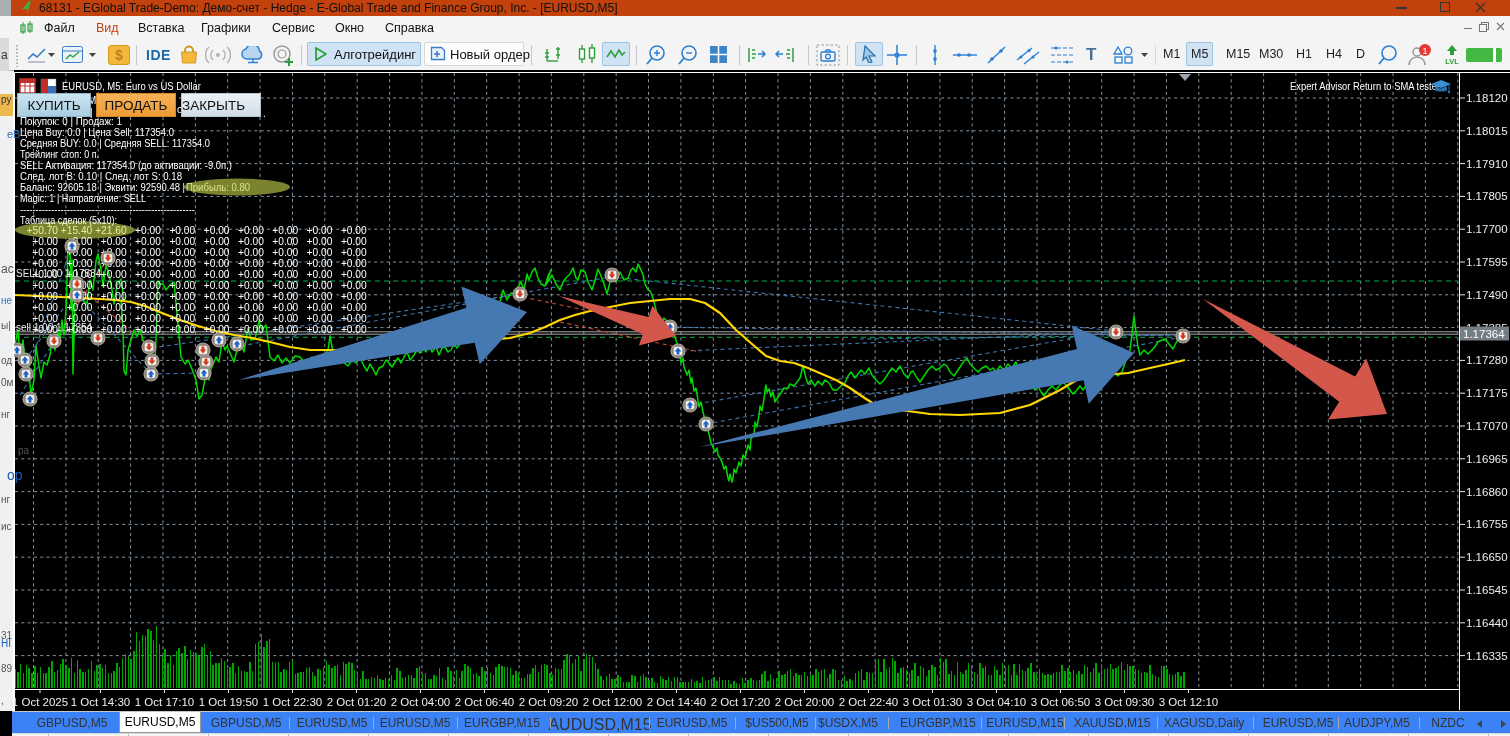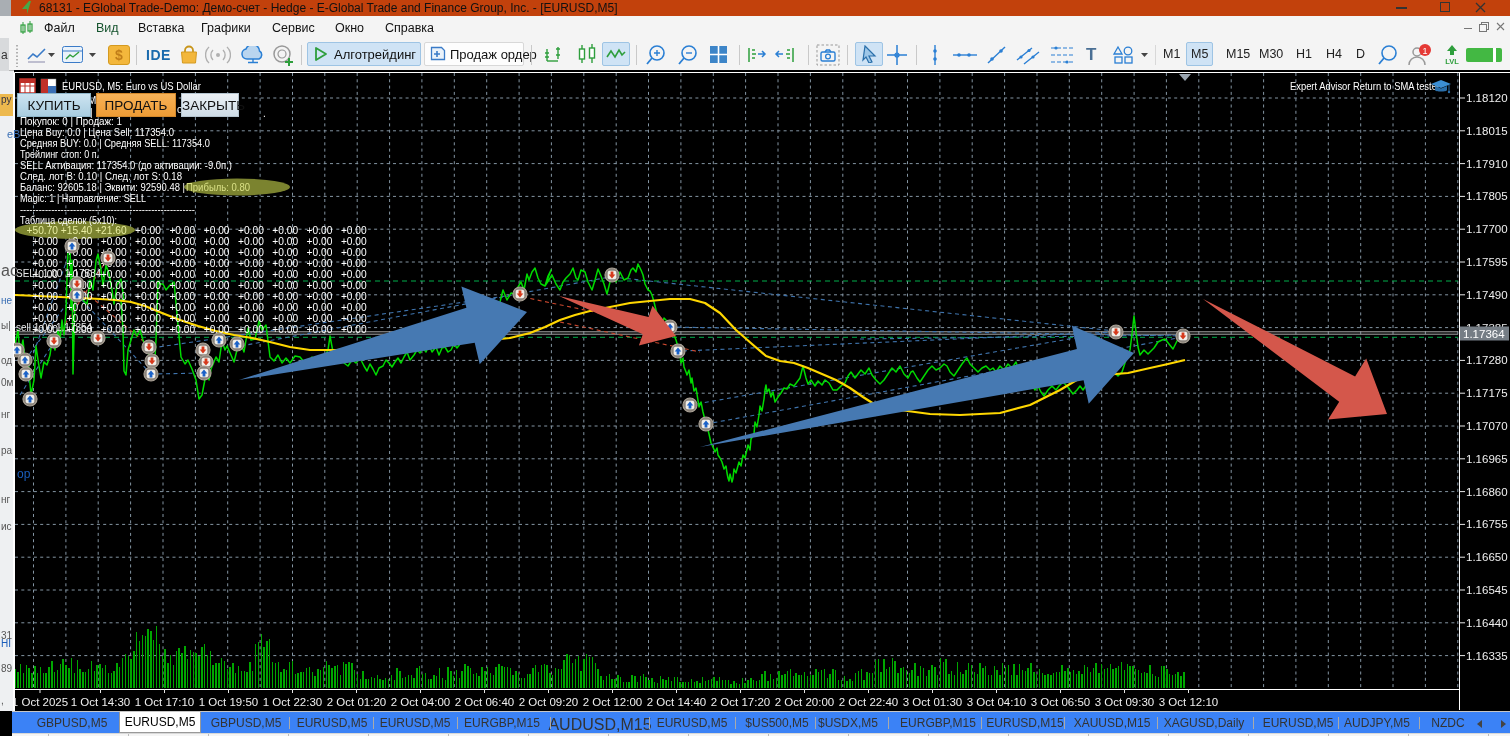--- a/index.html
+++ b/index.html
@@ -13,21 +13,21 @@
     </svg>
   </div>
 <div class="abs" style="left:0;top:16px;width:1510px;height:24px;background:#f4f4f4">
     <svg class="abs" style="left:20px;top:5px" width="15" height="14">
       <rect x="1" y="4" width="4" height="7" fill="none" stroke="#2e9e3c" stroke-width="1.2"></rect>
       <path d="M3 1v12" stroke="#2e9e3c" stroke-width="1"></path>
       <rect x="8" y="3" width="4" height="7" fill="none" stroke="#2e9e3c" stroke-width="1.2"></rect>
       <path d="M10 0v12" stroke="#2e9e3c" stroke-width="1"></path>
     </svg>
     <div class="abs" style="left:44px;top:5px;font-size:12.5px;color:#111">Файл</div>
-    <div class="abs" style="left:96px;top:5px;font-size:12.5px;color:#14532d">Вид</div>
+    <div class="abs" style="left:96px;top:5px;font-size:12.5px;color:#c2410c">Вид</div>
     <div class="abs" style="left:138px;top:5px;font-size:12.5px;color:#111">Вставка</div>
     <div class="abs" style="left:201px;top:5px;font-size:12.5px;color:#111">Графики</div>
     <div class="abs" style="left:272px;top:5px;font-size:12.5px;color:#111">Сервис</div>
     <div class="abs" style="left:335px;top:5px;font-size:12.5px;color:#111">Окно</div>
     <div class="abs" style="left:385px;top:5px;font-size:12.5px;color:#111">Справка</div>
     <div class="abs" style="left:1464px;top:12px;width:8px;height:1.2px;background:#777"></div>
     <svg class="abs" style="left:1479px;top:6px" width="10" height="10">
       <rect x="2.5" y="0.5" width="7" height="7" fill="none" stroke="#777"></rect>
       <rect x="0.5" y="2.5" width="7" height="7" fill="#f4f4f4" stroke="#777"></rect>
     </svg>
@@ -81,21 +81,21 @@
     <div class="abs" style="left:307px;top:2px;width:114px;height:24px;background:#cfe3f5;border:1px solid #9ec4e4;border-radius:2px"></div>
     <svg class="abs" style="left:313px;top:6px" width="16" height="16">
       <path d="M3 2l10 6-10 6z" fill="none" stroke="#2e9e3c" stroke-width="1.8" stroke-linejoin="round"></path>
     </svg>
     <div class="abs" style="left:334px;top:7px;font-size:13px;color:#111">Алготрейдинг</div>
     <div class="abs" style="left:424px;top:2px;width:100px;height:24px;background:#fdfdfd;border:1px solid #d8d8d8;border-radius:2px"></div>
     <svg class="abs" style="left:429px;top:5px" width="18" height="18">
       <path d="M2.5 2.5h10l3 3v9h-13z" fill="#eaf2fa" stroke="#3a7bc8" stroke-width="1.3"></path>
       <path d="M8 6v6M5 9h6" stroke="#3a7bc8" stroke-width="1.6"></path>
     </svg>
-    <div class="abs" style="left:450px;top:7px;font-size:13px;color:#111">Продаж ордер</div>
+    <div class="abs" style="left:450px;top:7px;font-size:13px;color:#111">Новый ордер</div>
     <div class="sep" style="left:531px"></div>
     <svg class="abs" style="left:544px;top:5px" width="22" height="20">
       <path d="M3 16V4M1 8h4M1 12h4" stroke="#2e9e3c" stroke-width="1.4"></path>
       <path d="M14 14V2M12 4h4M12 10h4" stroke="#2e9e3c" stroke-width="1.4"></path>
       <path d="M3 16h11" stroke="#2e9e3c" stroke-width="1.4"></path>
     </svg>
     <svg class="abs" style="left:577px;top:4px" width="22" height="21">
       <path d="M5 1v4M5 15v4" stroke="#2e9e3c" stroke-width="1.4"></path>
       <rect x="2.5" y="5" width="5" height="10" fill="#fff" stroke="#2e9e3c" stroke-width="1.4"></rect>
       <path d="M15 0v4M15 14v5" stroke="#2e9e3c" stroke-width="1.4"></path>
@@ -584,32 +584,32 @@
         <path d="M1181.6 332.4h2.8v3h1.9l-3.3 4-3.3-4h1.9z" fill="#d63a1c"></path>
       </g>
       <polygon points="239.0,380.0 474.7,342.8 479.7,364.3 527.0,312.0 461.4,286.4 466.4,307.8" fill="#4679b2"></polygon>
       <polygon points="700.0,447.0 1083.6,380.3 1088.7,403.7 1134.0,353.0 1071.8,325.5 1076.9,349.0" fill="#4679b2"></polygon>
       <polygon points="559.0,296.0 642.8,334.2 638.9,345.5 676.0,336.0 652.5,305.8 648.6,317.1" fill="#d4574b"></polygon>
       <polygon points="1203.0,299.0 1339.2,401.8 1328.1,419.6 1387.0,414.0 1366.2,358.6 1355.1,376.4" fill="#d4574b"></polygon>
     </svg>
   </div>
 <div class="abs" style="left:17px;top:93px;width:74px;height:24px;background:linear-gradient(#cde4f1,#a9cde0);border:1px solid #8fb6ca;font-size:13.5px;color:#111;text-align:center;line-height:23px">КУПИТЬ</div>
 <div class="abs" style="left:96px;top:93px;width:80px;height:24px;background:linear-gradient(#f6b258,#ee9c35);border:1px solid #d4882a;font-size:13.5px;color:#111;text-align:center;line-height:23px">ПРОДАТЬ</div>
-<div class="abs" style="left:181px;top:93px;width:58px;height:24px;background:linear-gradient(#ecf1f5,#cfdde7);border:1px solid #b5c5d0;font-size:13.5px;color:#111;text-align:left;line-height:23px">ЗАКРЫТЬ</div>
+<div class="abs" style="left:181px;top:93px;width:80px;height:24px;background:linear-gradient(#ecf1f5,#cfdde7);border:1px solid #b5c5d0;font-size:13.5px;color:#111;text-align:left;line-height:23px">ЗАКРЫТЬ</div>
 <div class="abs" style="left:0;top:71px;width:14px;height:640px;background:#eef0f2;border-right:1px solid #fff">
     <div class="abs" style="left:0;top:23px;width:13px;height:22px;background:#edb94e;color:#334;font-size:10px;padding-left:1px">ру</div>
     <div class="abs" style="left:7px;top:57px;font-size:11px;color:#3a6fb5">еВ</div>
-    <div class="abs" style="left:1px;top:191px;font-size:16px;color:#555">ас</div>
+    <div class="abs" style="left:1px;top:191px;font-size:12px;color:#555">ас</div>
     <div class="abs" style="left:1px;top:224px;font-size:10px;color:#3a6fb5">не</div>
     <div class="abs" style="left:1px;top:249px;font-size:10px;color:#555">ы|</div>
     <div class="abs" style="left:1px;top:284px;font-size:10px;color:#555">од</div>
     <div class="abs" style="left:1px;top:306px;font-size:10px;color:#555">0м</div>
     <div class="abs" style="left:1px;top:338px;font-size:10px;color:#555">нг</div>
-    <div class="abs" style="left:1px;top:374px;font-size:10px;color:#555">ра</div>
-    <div class="abs" style="left:17px;top:396px;font-size:12px;color:#1a5dba">ор</div>
+    <div class="abs" style="left:18px;top:374px;font-size:10px;color:#555">ра</div>
+    <div class="abs" style="left:7px;top:396px;font-size:14px;color:#1a5dba">ор</div>
     <div class="abs" style="left:1px;top:423px;font-size:10px;color:#555">нг</div>
     <div class="abs" style="left:1px;top:450px;font-size:10px;color:#555">ис</div>
     <div class="abs" style="left:1px;top:559px;font-size:10px;color:#555">31</div>
     <div class="abs" style="left:1px;top:567px;font-size:10px;color:#1a5dba">HI</div>
     <div class="abs" style="left:1px;top:592px;font-size:10px;color:#555">89</div>
     <div class="abs" style="left:1px;top:624px;font-size:10px;color:#555">,</div>
   </div>
 <div class="abs" style="left:12px;top:711px;width:1510px;height:25px;background:#3b82f6;border-top:1px solid #c6c6c6">
     <div class="abs" style="left:60px;top:4px;font-size:12px;color:#333;transform:translateX(-50%)">GBPUSD,M5</div>
     <div class="abs" style="left:234px;top:4px;font-size:12px;color:#333;transform:translateX(-50%)">GBPUSD,M5</div>

